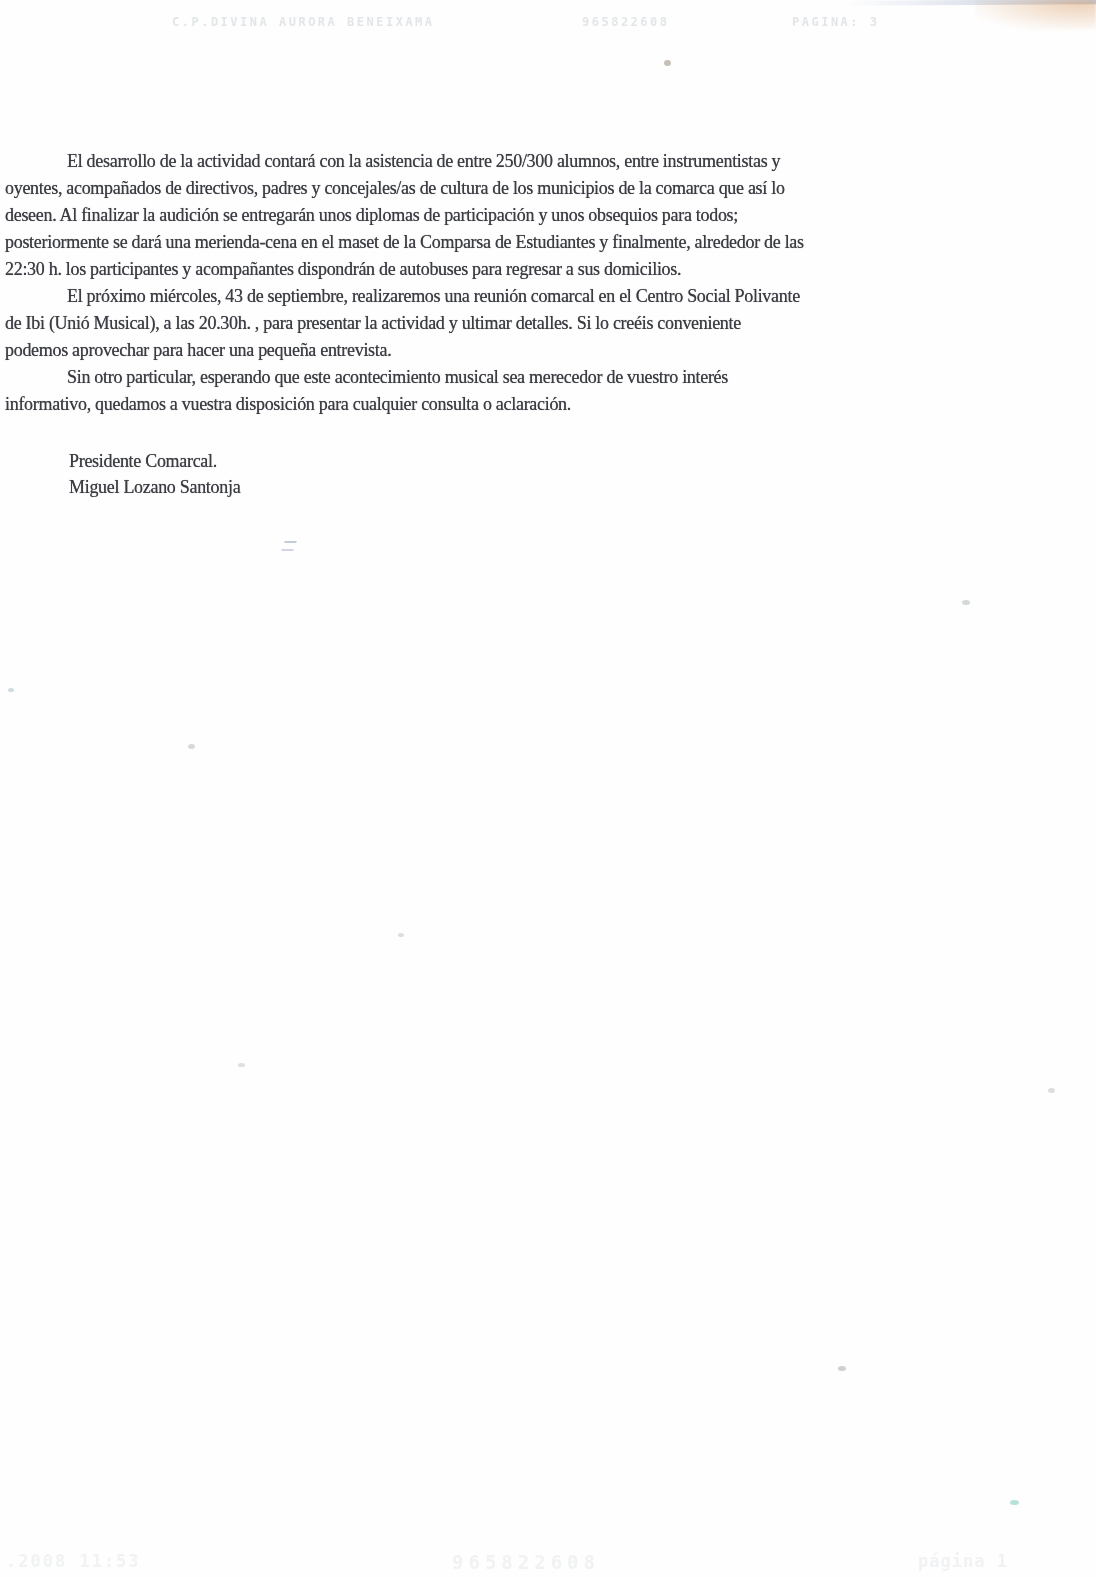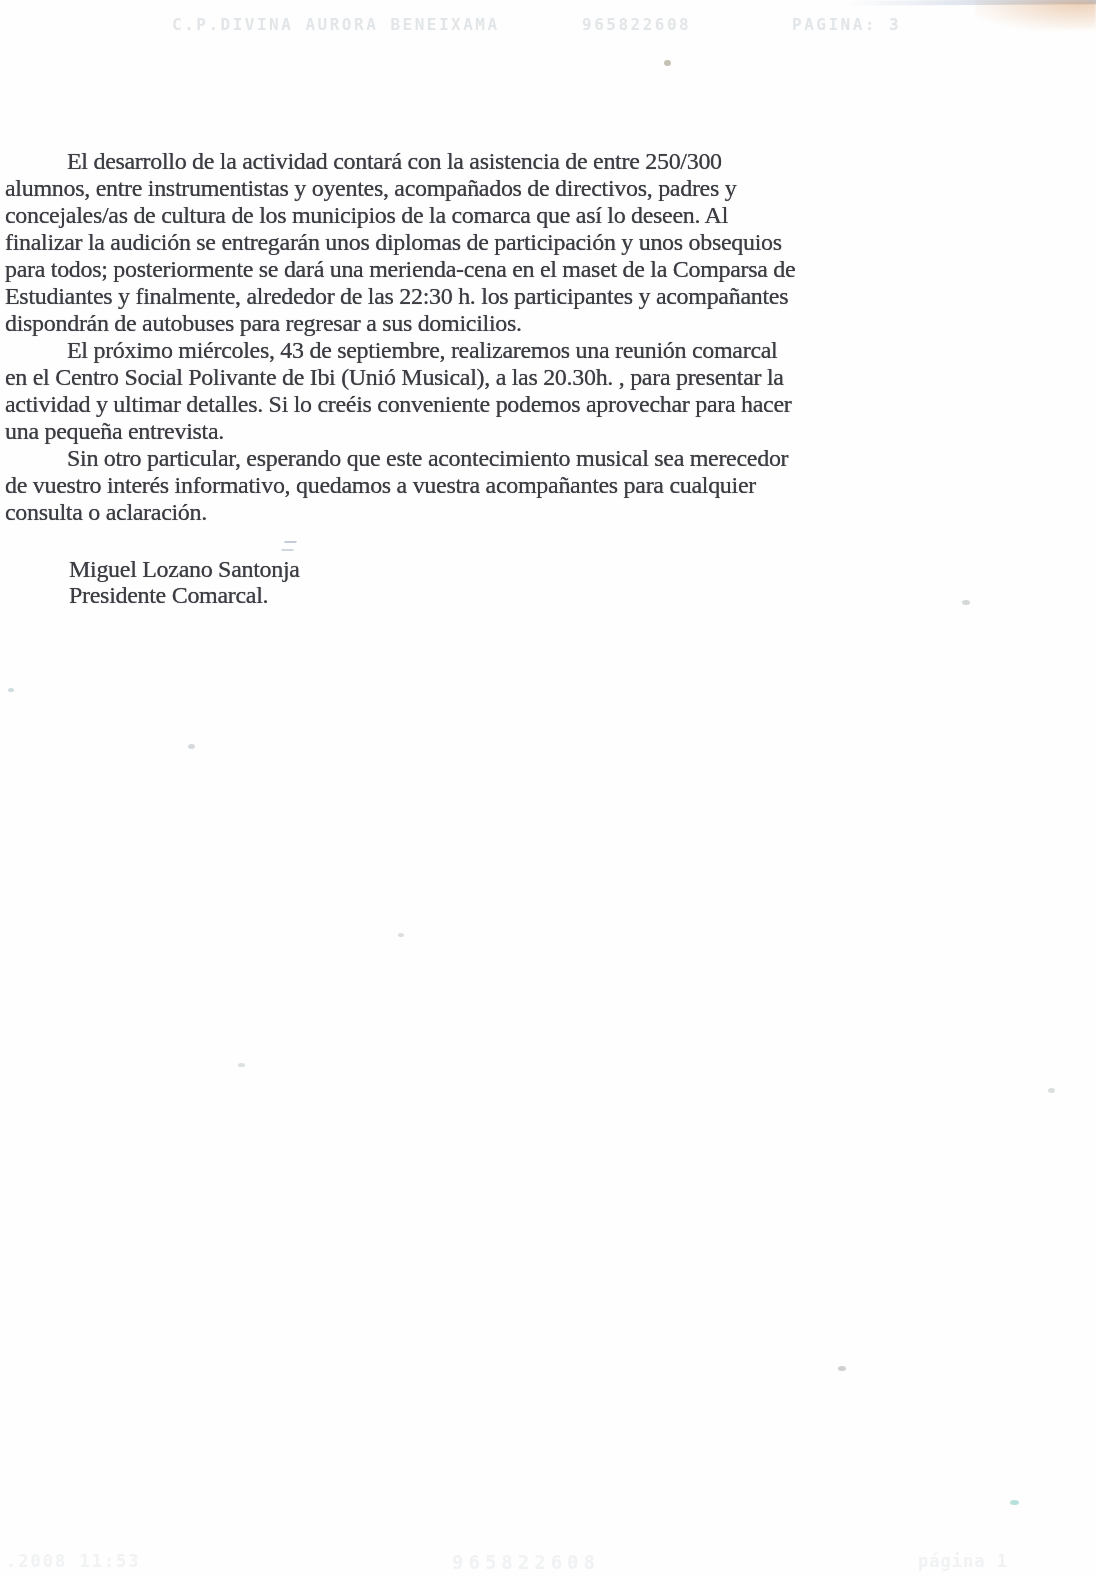--- a/index.html
+++ b/index.html
@@ -17,38 +17,38 @@
   }
 
   
   .fax-header {
     position: absolute;
     top: 15px;
     left: 0;
     width: 100%;
     height: 20px;
     font-family: "DejaVu Sans Mono", monospace;
-    font-size: 16px;
+    font-size: 12px;
     font-weight: bold;
     letter-spacing: 2.5px;
     color: #e2e6e8;
     white-space: nowrap;
   }
   .fax-header .hdr-sender { position: absolute; left: 172px; top: 0; }
   .fax-header .hdr-phone  { position: absolute; left: 582px; top: 0; }
   .fax-header .hdr-page   { position: absolute; left: 792px; top: 0; }
 
   
   .letter-body {
     position: absolute;
     top: 148px;
     left: 5px;
     width: 800px;
     color: #3b3d42;
-    font-size: 24px;
+    font-size: 18px;
     line-height: 27px;
     letter-spacing: -0.3px;
     text-shadow: 0 0 0.7px rgba(45, 48, 58, 0.8);
   }
   .letter-body p {
     margin: 0;
     text-indent: 62px;
   }
   .signature-block {
     margin-top: 30px;
@@ -120,25 +120,25 @@
     <span class="hdr-phone">965822608</span>
     <span class="hdr-page">PAGINA: 3</span>
   </div>
 
   <div class="edge-strip"></div>
   <div class="corner-smudge"></div>
 
   <div class="letter-body">
     <p>El desarrollo de la actividad contará con la asistencia de entre 250/300 alumnos, entre instrumentistas y oyentes, acompañados de directivos, padres y concejales/as de cultura de los municipios de la comarca que así lo deseen. Al finalizar la audición se entregarán unos diplomas de participación y unos obsequios para todos; posteriormente se dará una merienda-cena en el maset de la Comparsa de Estudiantes y finalmente, alrededor de las 22:30 h. los participantes y acompañantes dispondrán de autobuses para regresar a sus domicilios.</p>
     <p>El próximo miércoles, 43 de septiembre, realizaremos una reunión comarcal en el Centro Social Polivante de Ibi (Unió Musical), a las 20.30h. , para presentar la actividad y ultimar detalles. Si lo creéis conveniente podemos aprovechar para hacer una pequeña entrevista.</p>
-    <p>Sin otro particular, esperando que este acontecimiento musical sea merecedor de vuestro interés informativo, quedamos a vuestra acompañantes para cualquier consulta o aclaración.</p>
+    <p>Sin otro particular, esperando que este acontecimiento musical sea merecedor de vuestro interés informativo, quedamos a vuestra disposición para cualquier consulta o aclaración.</p>
 
     <div class="signature-block">
+      <div>Presidente Comarcal.</div>
       <div>Miguel Lozano Santonja</div>
-      <div>Presidente Comarcal.</div>
     </div>
   </div>
 
   <div class="equals-mark"></div>
 
   <div class="speck" style="left:664px; top:60px; width:7px; height:6px; background:rgba(150,140,118,0.55);"></div>
   <div class="speck" style="left:962px; top:600px; width:8px; height:5px; background:rgba(150,160,160,0.40);"></div>
   <div class="speck" style="left:8px; top:688px; width:6px; height:4px; background:rgba(120,160,170,0.35);"></div>
   <div class="speck" style="left:188px; top:744px; width:7px; height:5px; background:rgba(140,150,160,0.35);"></div>
   <div class="speck" style="left:398px; top:933px; width:6px; height:4px; background:rgba(150,150,150,0.30);"></div>

